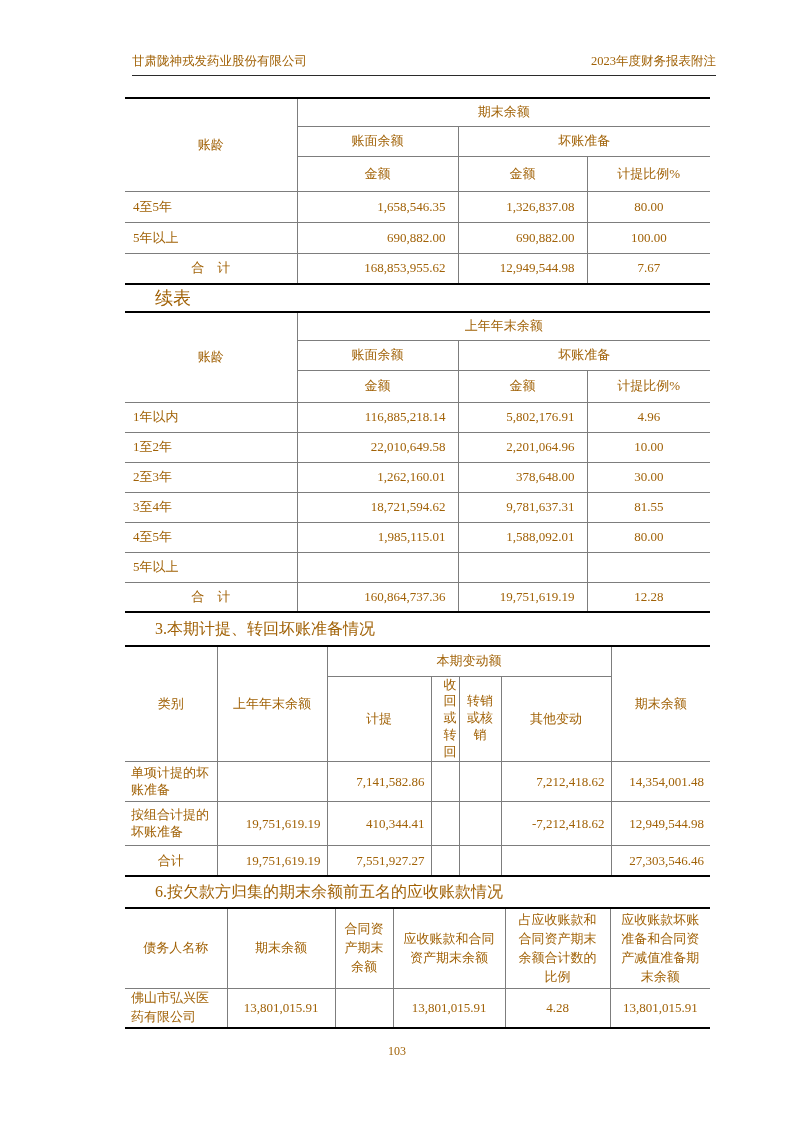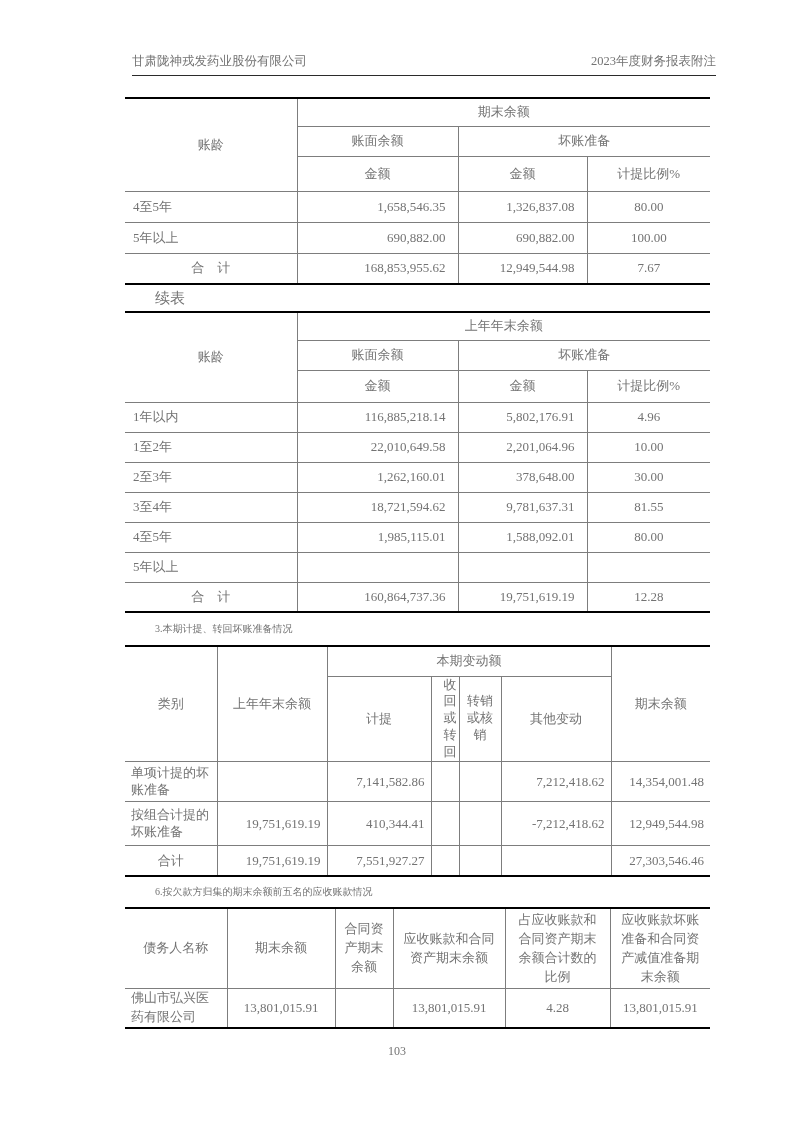--- a/index.html
+++ b/index.html
@@ -1,19 +1,19 @@
 <!DOCTYPE html>
 <html><head>
 <meta charset="utf-8">
 <style>
   * { box-sizing: border-box; }
   html,body { margin:0; padding:0; background:#e8e8e8; }
   .page {
     position: relative; width: 794px; height: 1122px; margin: 0 auto;
-    background: #ffffff; color: #737373;
+    background: #ffffff; color: #a16207;
     font-family: "Liberation Serif", "DejaVu Serif", serif;
     overflow: hidden;
   }
   .hdr {
     position: absolute; left: 132px; top: 53px; width: 584px;
     display: flex; justify-content: space-between; align-items: flex-end;
     font-size: 12.5px; padding-bottom: 5px;
     border-bottom: 1.5px solid #2b2b2b;
   }
   .content { position: absolute; left: 125px; top: 97px; width: 585px; }
@@ -36,25 +36,25 @@
   .r32 { height: 32px; } .r35 { height: 35px; }
   .r85 { height: 85px; } .r40 { height: 40px; } .r44 { height: 44px; }
   .r80 { height: 80px; } .r38 { height: 38px; }
   .vcell { padding: 0 2px; word-break: break-all; text-align: right; line-height: 1.3; }
   .wcell { padding: 0 4px; word-break: break-all; text-align: center; line-height: 1.3; }
   .t4 td.t4h { padding: 0 8px; text-align: center; line-height: 1.45; }
   .t4 td.t4n { padding: 0 4px; text-align: center; white-space: nowrap; }
   .t4 td.t4name { padding: 0 6px; text-align: left; line-height: 1.45; }
   .interline {
     height: 26px; display: flex; align-items: center;
-    padding-left: 30px; font-size: 15px;
+    padding-left: 30px; font-size: 18px;
   }
   .sect {
     display: flex; align-items: center;
-    padding-left: 30px; font-size: 10px;
+    padding-left: 30px; font-size: 16px;
   }
   .sect3 { height: 32px; }
   .sect4 { height: 30px; }
   .pagefoot {
     position: absolute; left: 0; top: 1044px; width: 794px;
     text-align: center; font-size: 12px;
   }
 </style>
 </head>
 <body>

